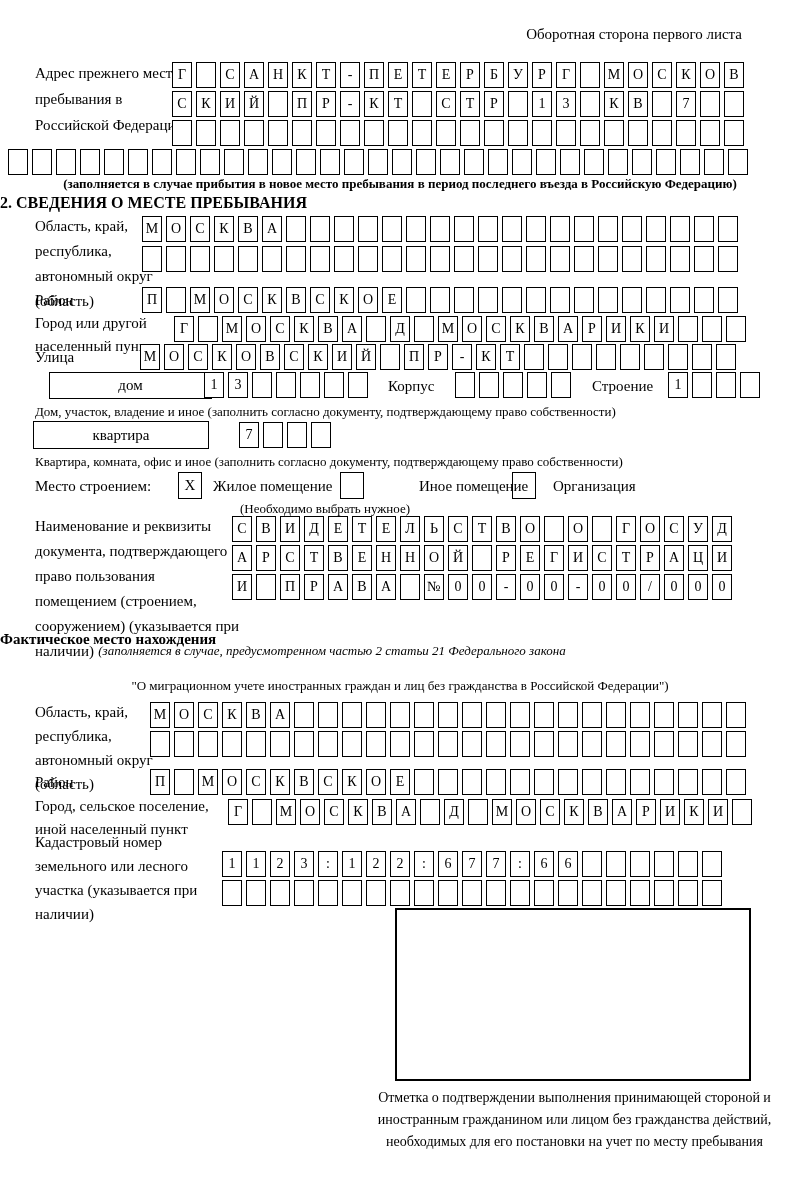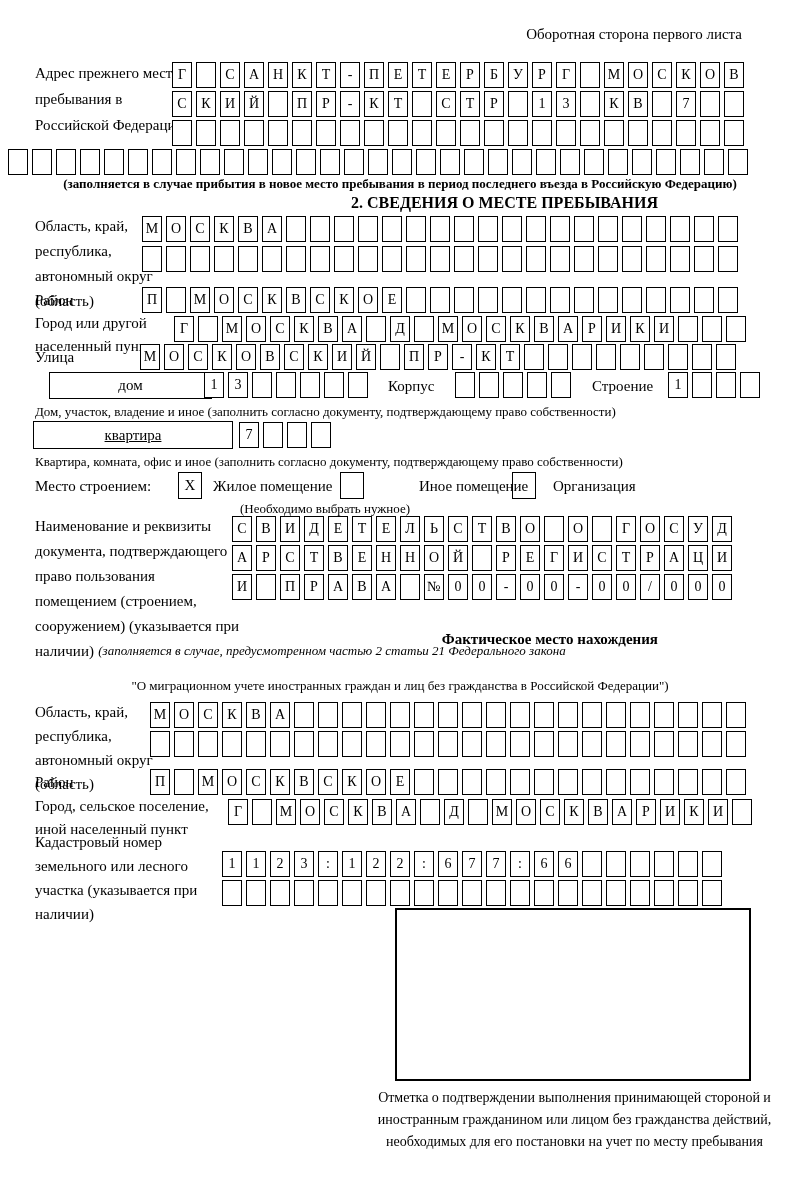--- a/index.html
+++ b/index.html
@@ -1,21 +1,21 @@
 <!DOCTYPE html>
 <html><head>
 <meta charset="utf-8">
 <style>
   * { margin:0; padding:0; box-sizing:border-box; }
   body { width:800px; height:1180px; background:#ffffff; color:#000;
          font-family:"Liberation Serif", serif; position:relative; }
   .abs { position:absolute; }
   .lbl { font-size:15px; line-height:25px; }
   .cap { font-size:13px;text-align:right; }
-  .hdr { font-weight:bold; font-size:16px; text-align:right; width:658px; }
+  .hdr { font-weight:bold; font-size:16px; text-align:left; width:658px; }
   .cells-row { display:flex; gap:4px; position:absolute; }
   .cell { flex:none; width:20px; height:26px; border:1.5px solid #000;
           display:flex; align-items:center; justify-content:center;
           font-size:14px; background:#fff; }
   .widebox { position:absolute; border:1.5px solid #000; background:#fff;
              display:flex; align-items:center; justify-content:center; font-size:15px; }
   .chk { position:absolute; width:24px; height:27px; border:1.5px solid #000;
          display:flex; align-items:center; justify-content:center; font-size:15px; }
   .stampbox { position:absolute; border:2px solid #000; background:#fff; }
   .ctr { text-align:center; }
@@ -303,21 +303,21 @@
   </div>
 <div class="abs lbl" style="top:374px; left:592px;">Строение</div>
 <div class="cells-row" style="top:372px; left:668px;">
     <div class="cell">1</div>
     <div class="cell"></div>
     <div class="cell"></div>
     <div class="cell"></div>
   </div>
 <div class="abs cap" style="top:404px; left:35px;">Дом, участок, владение и иное (заполнить согласно документу, подтверждающему право собственности)</div>
 
-<div class="widebox" style="top:421px; left:33px; width:200px; height:28px;text-decoration:underline;">квартира</div>
+<div class="widebox" style="top:421px; left:33px; width:176px; height:28px;">квартира</div>
 <div class="cells-row" style="top:422px; left:239px;">
     <div class="cell">7</div>
     <div class="cell"></div>
     <div class="cell"></div>
     <div class="cell"></div>
   </div>
 <div class="abs cap" style="top:454px; left:35px;">Квартира, комната, офис и иное (заполнить согласно документу, подтверждающему право собственности)</div>
 
 <div class="abs lbl" style="top:474px; left:35px;">Место строением:</div>
 <div class="chk" style="top:472px; left:178px;">X</div>

